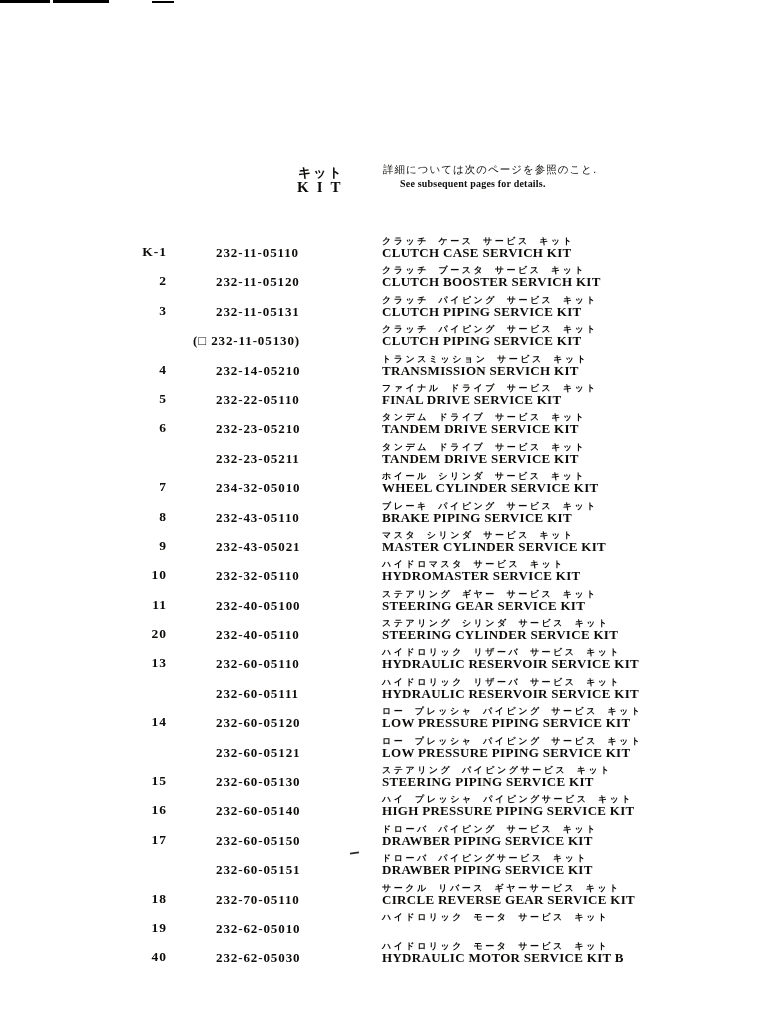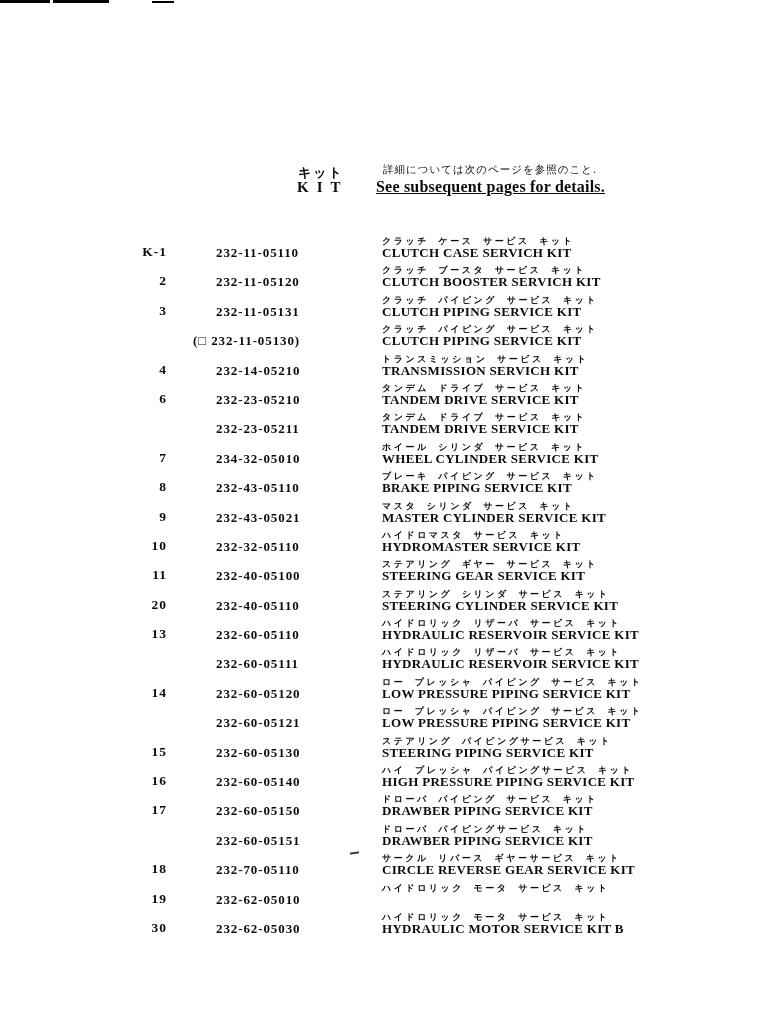--- a/index.html
+++ b/index.html
@@ -30,22 +30,22 @@
   .title-en {
     position:absolute; left:297px; top:179px;
     font-size:15px; font-weight:bold; letter-spacing:8px;
   }
   .note-ja {
     position:absolute; left:383px; top:163px;
     font-size:10.5px; font-weight:normal; letter-spacing:1px;
     font-family:"DejaVu Sans",sans-serif;
   }
   .note-en {
-    position:absolute; left:376px; top:178px;
-    font-size:16px; font-weight:bold; letter-spacing:0.2px;text-decoration:underline;
+    position:absolute; left:400px; top:178px;
+    font-size:10px; font-weight:bold; letter-spacing:0.2px;
   }
 
   
   .rows { position:absolute; left:0; top:208px; width:784px;margin-top:24px; }
   .row { position:relative; height:29.4px; }
   .kana {
     position:absolute; left:382px; top:3px;
     font-size:9px; font-weight:bold; letter-spacing:2.5px; word-spacing:4px;
     white-space:pre;
     font-family:"DejaVu Sans",sans-serif;
@@ -111,20 +111,26 @@
       <span class="desc">CLUTCH PIPING SERVICE KIT</span>
     </div>
 
     <div class="row">
       <span class="kana">トランスミッション サービス キット</span>
       <span class="no">4</span>
       <span class="part">232-14-05210</span>
       <span class="desc">TRANSMISSION SERVICH KIT</span>
     </div>
 
+    <div class="row">
+      <span class="kana">ファイナル ドライブ サービス キット</span>
+      <span class="no">5</span>
+      <span class="part">232-22-05110</span>
+      <span class="desc">FINAL DRIVE SERVICE KIT</span>
+    </div>
 
     <div class="row">
       <span class="kana">タンデム ドライブ サービス キット</span>
       <span class="no">6</span>
       <span class="part">232-23-05210</span>
       <span class="desc">TANDEM DRIVE SERVICE KIT</span>
     </div>
 
     <div class="row">
       <span class="kana">タンデム ドライブ サービス キット</span>
@@ -239,19 +245,19 @@
     </div>
 
     <div class="row">
       <span class="kana">ハイドロリック モータ サービス キット</span>
       <span class="no">19</span>
       <span class="part">232-62-05010</span>
     </div>
 
     <div class="row">
       <span class="kana">ハイドロリック モータ サービス キット</span>
-      <span class="no">30</span>
+      <span class="no">40</span>
       <span class="part">232-62-05030</span>
       <span class="desc">HYDRAULIC MOTOR SERVICE KIT B</span>
     </div>
   </div>
 
 </div>
 
 </body></html>

